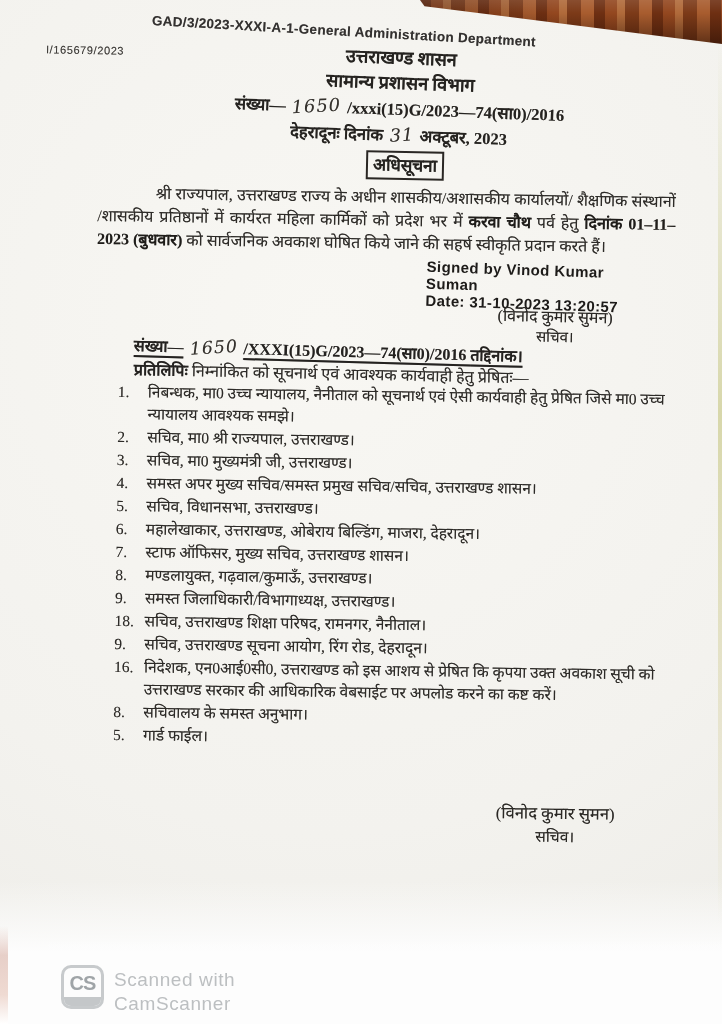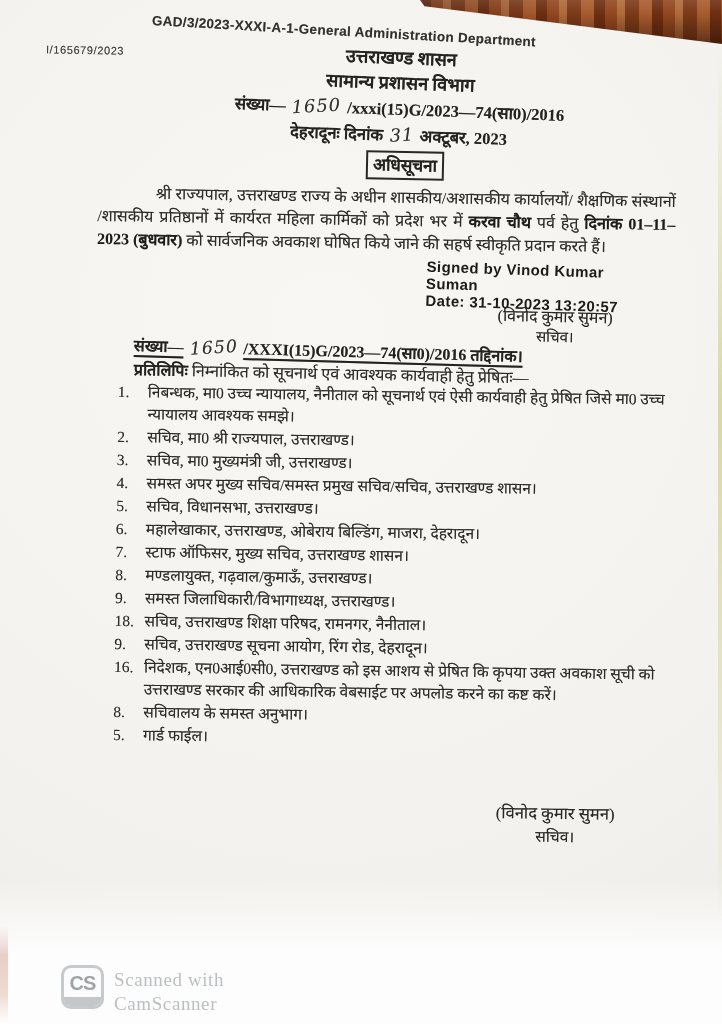--- a/index.html
+++ b/index.html
@@ -76,21 +76,21 @@
   .footer-sign .sig-title { font-size:15.5px; }
 
   
   .cam-bar { position:absolute; left:0; bottom:0; width:100%; height:84px;
     background:linear-gradient(180deg, rgba(253,253,253,0) 0, #fdfdfd 16px);margin-left:48px; }
   .cs-logo { position:absolute; left:13px; top:25px; width:43px; height:44px; border:3px solid #c7cacc;
     border-radius:10px; background:#fcfcfc; overflow:hidden; display:flex; align-items:center; justify-content:center; }
   .cs-logo .cs-txt { font-family:"Liberation Sans","DejaVu Sans",sans-serif; font-weight:700; font-size:20px;
     color:#9fa4a7; letter-spacing:-1px; margin-top:-7px; }
   .cs-logo::after { content:""; position:absolute; left:0; right:0; bottom:0; height:9px; background:#c4c7c9; }
-  .cam-text { position:absolute; left:66px; top:28px; font-family:Liberation Serif, serif;
+  .cam-text { position:absolute; left:66px; top:28px; font-family:Liberation Sans, sans-serif;
     font-size:19px; line-height:24px; color:#bcbfc1; letter-spacing:0.6px; }
 </style>
 </head>
 <body>
 
 <div class="photo">
 
   <div class="wood"></div>
   <div class="right-edge"></div>
   <div class="left-edge"></div>

